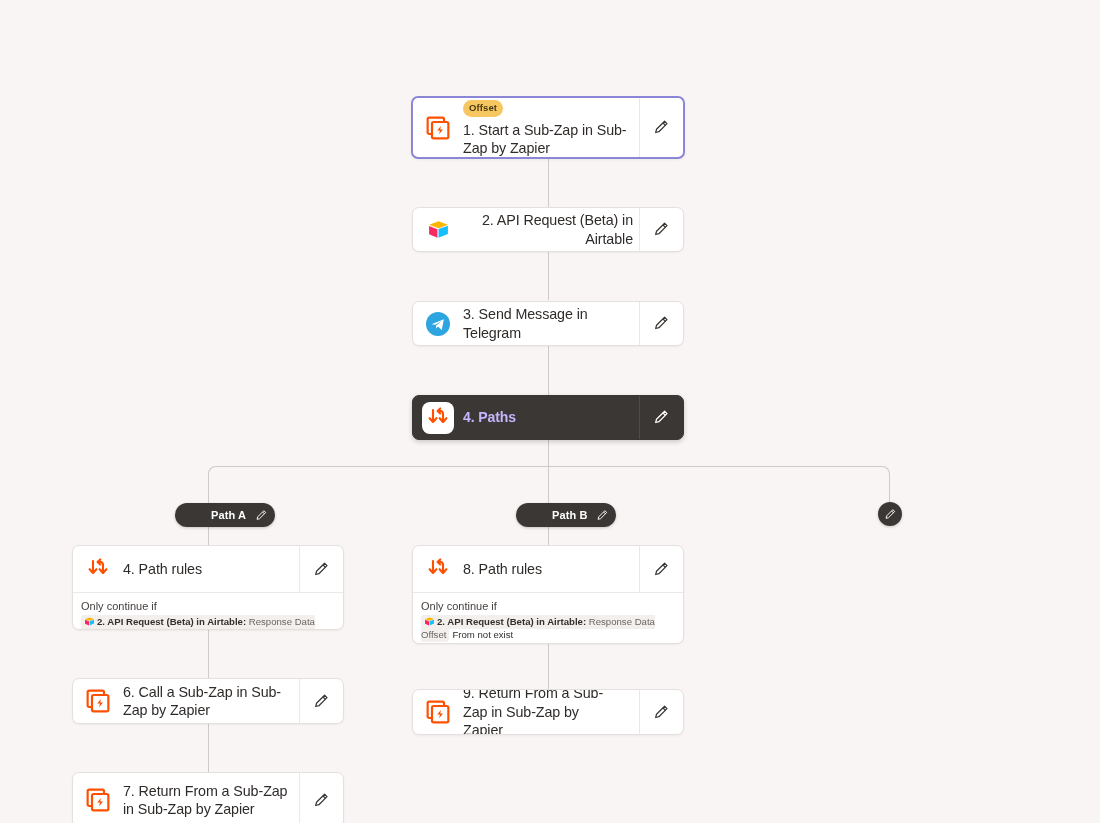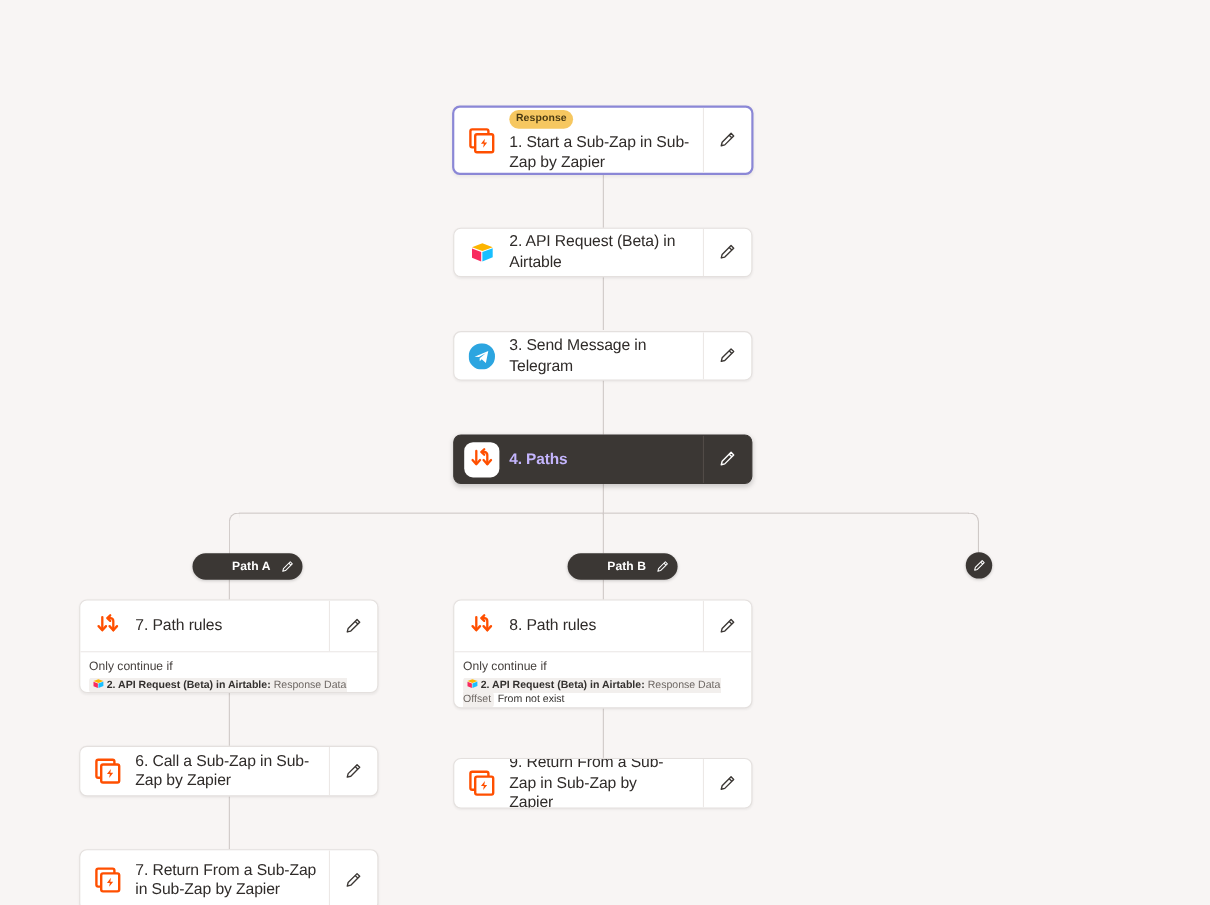--- a/index.html
+++ b/index.html
@@ -268,32 +268,32 @@
   <div class="node selected" style="left:411px; top:96px; width:274px; height:63px;">
     <div class="node-main">
       <div class="node-icon">
         <div class="chip">
           <svg width="24" height="24" viewBox="0 0 22 22">
               <use href="#ic-subzap"></use>
             </svg>
         </div>
       </div>
       <div class="node-body">
-        <span class="badge">Response</span>
+        <span class="badge">Offset</span>
         <div class="node-title">1. Start a Sub-Zap in Sub-Zap by Zapier</div>
       </div>
     </div>
     <div class="edit-btn">
       <svg class="pencil" width="17" height="17" viewBox="0 0 17 17" style="color:#3b3734">
           <use href="#ic-pencil"></use>
         </svg>
     </div>
   </div>
 
-  <div class="node" style="left:412px; top:207px; width:272px; height:45px;">
+  <div class="node" style="left:412px; top:207px; width:272px; height:45px;text-align:right;">
     <div class="node-main">
       <div class="node-icon">
         <div class="chip">
           <svg width="23" height="23" viewBox="0 0 22 22">
               <use href="#ic-airtable"></use>
             </svg>
         </div>
       </div>
       <div class="node-body">
         <div class="node-title">2. API Request (Beta) in Airtable</div>
@@ -374,21 +374,21 @@
     <div class="rule-head">
       <div class="node-main">
         <div class="node-icon">
           <div class="chip">
             <svg width="22" height="22" viewBox="0 0 22 22">
                 <use href="#ic-paths"></use>
               </svg>
           </div>
         </div>
         <div class="node-body">
-          <div class="node-title">7. Path rules</div>
+          <div class="node-title">4. Path rules</div>
         </div>
       </div>
       <div class="edit-btn">
         <svg class="pencil" width="17" height="17" viewBox="0 0 17 17" style="color:#3b3734">
             <use href="#ic-pencil"></use>
           </svg>
       </div>
     </div>
     <div class="rule-cond">
       <div class="cond-label">Only continue if</div>

